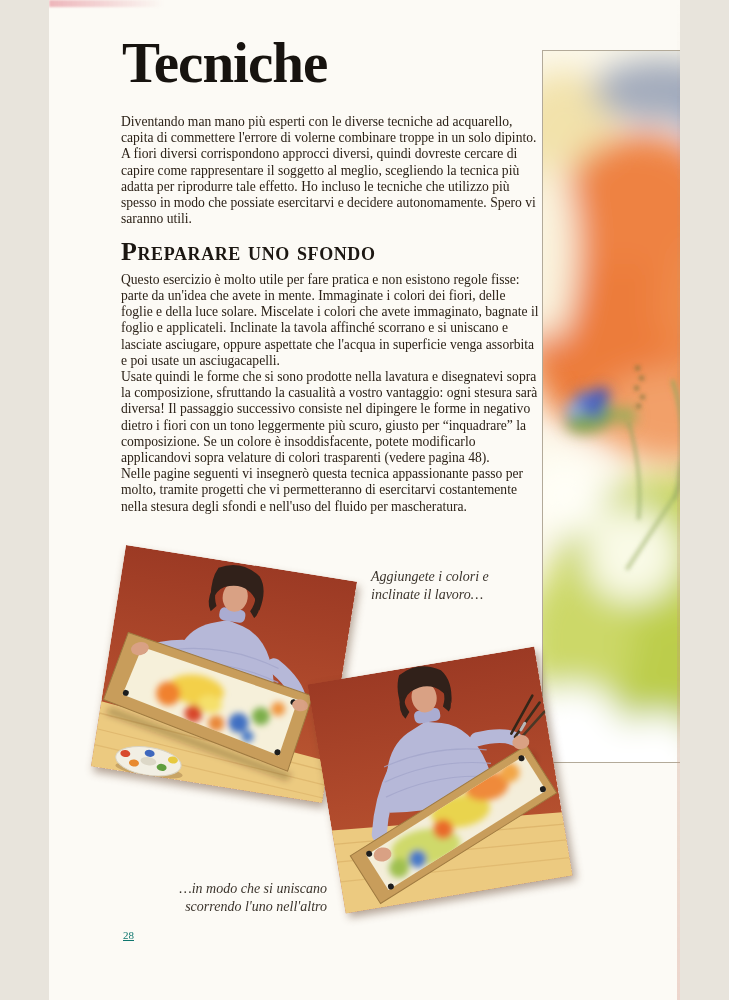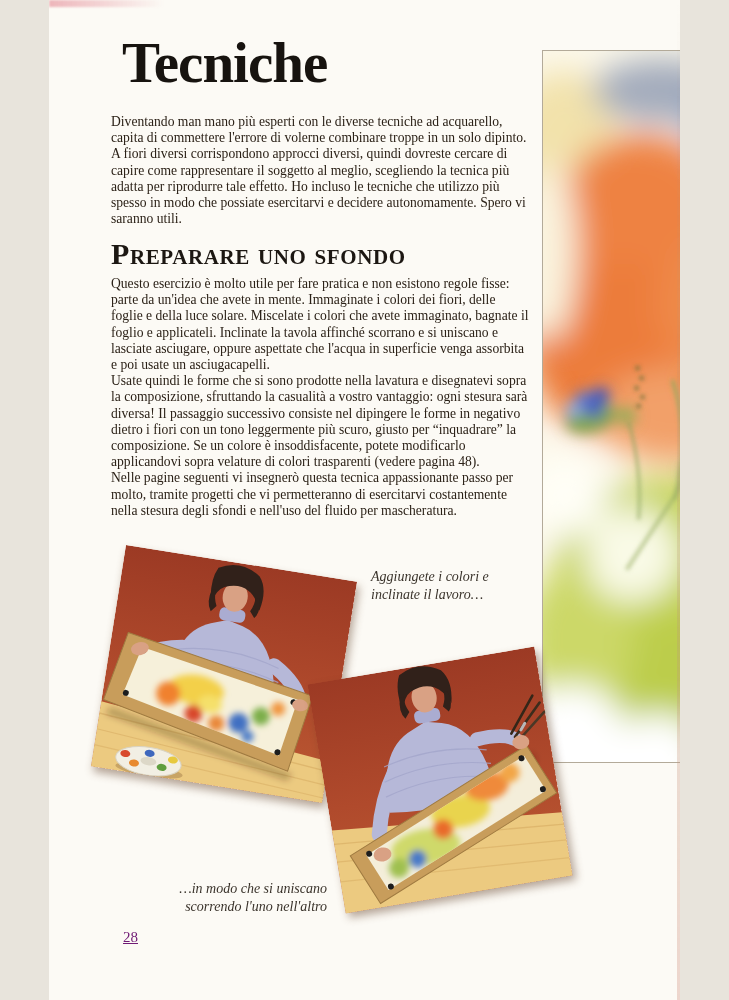--- a/index.html
+++ b/index.html
@@ -6,33 +6,33 @@
   .page{
     position:relative;width:631px;height:1000px;margin:0 auto;
     background:#fcfaf5;overflow:hidden;
     font-family:"Liberation Serif","DejaVu Serif",serif;color:#2a241d;
   }
   
   .title{
     position:absolute;left:73px;top:34px;margin:0;line-height:1;
     font-size:57px;font-weight:700;letter-spacing:-1px;color:#17130f;
   }
-  .text-col{position:absolute;left:62px;top:114px;width:418px;}
+  .text-col{position:absolute;left:72px;top:114px;width:418px;}
   .text-col p{margin:0;font-size:13.6px;line-height:16.2px;color:#2b2117;}
   .section-heading{
     margin:11px 0 6px;line-height:1.05;color:#1c1712;
-    font-variant:small-caps;font-size:30px;font-weight:600;letter-spacing:.6px;
+    font-variant:small-caps;font-size:26px;font-weight:600;letter-spacing:.6px;
   }
   .caption{
     position:absolute;font-style:italic;font-size:14px;line-height:1.3;
     color:#3a332b;white-space:pre-line;
   }
   .caption-top{left:322px;top:568px;width:164px;text-align:left;}
   .caption-bottom{left:110px;top:880px;width:168px;text-align:right;}
-  .page-number{position:absolute;left:74px;top:929px;font-size:15px;color:#701a75;text-decoration:underline;}
+  .page-number{position:absolute;left:74px;top:929px;font-size:11px;color:#0f766e;text-decoration:underline;}
   
   .painting{
     position:absolute;left:493px;top:50px;width:236px;height:713px;
     box-sizing:border-box;border:1px solid #b3aa99;border-right:none;
     background:#fcf8ea;overflow:hidden;
   }
   .painting svg{display:block;width:100%;height:100%;}
   
   figure{margin:0;}
   .photo{

